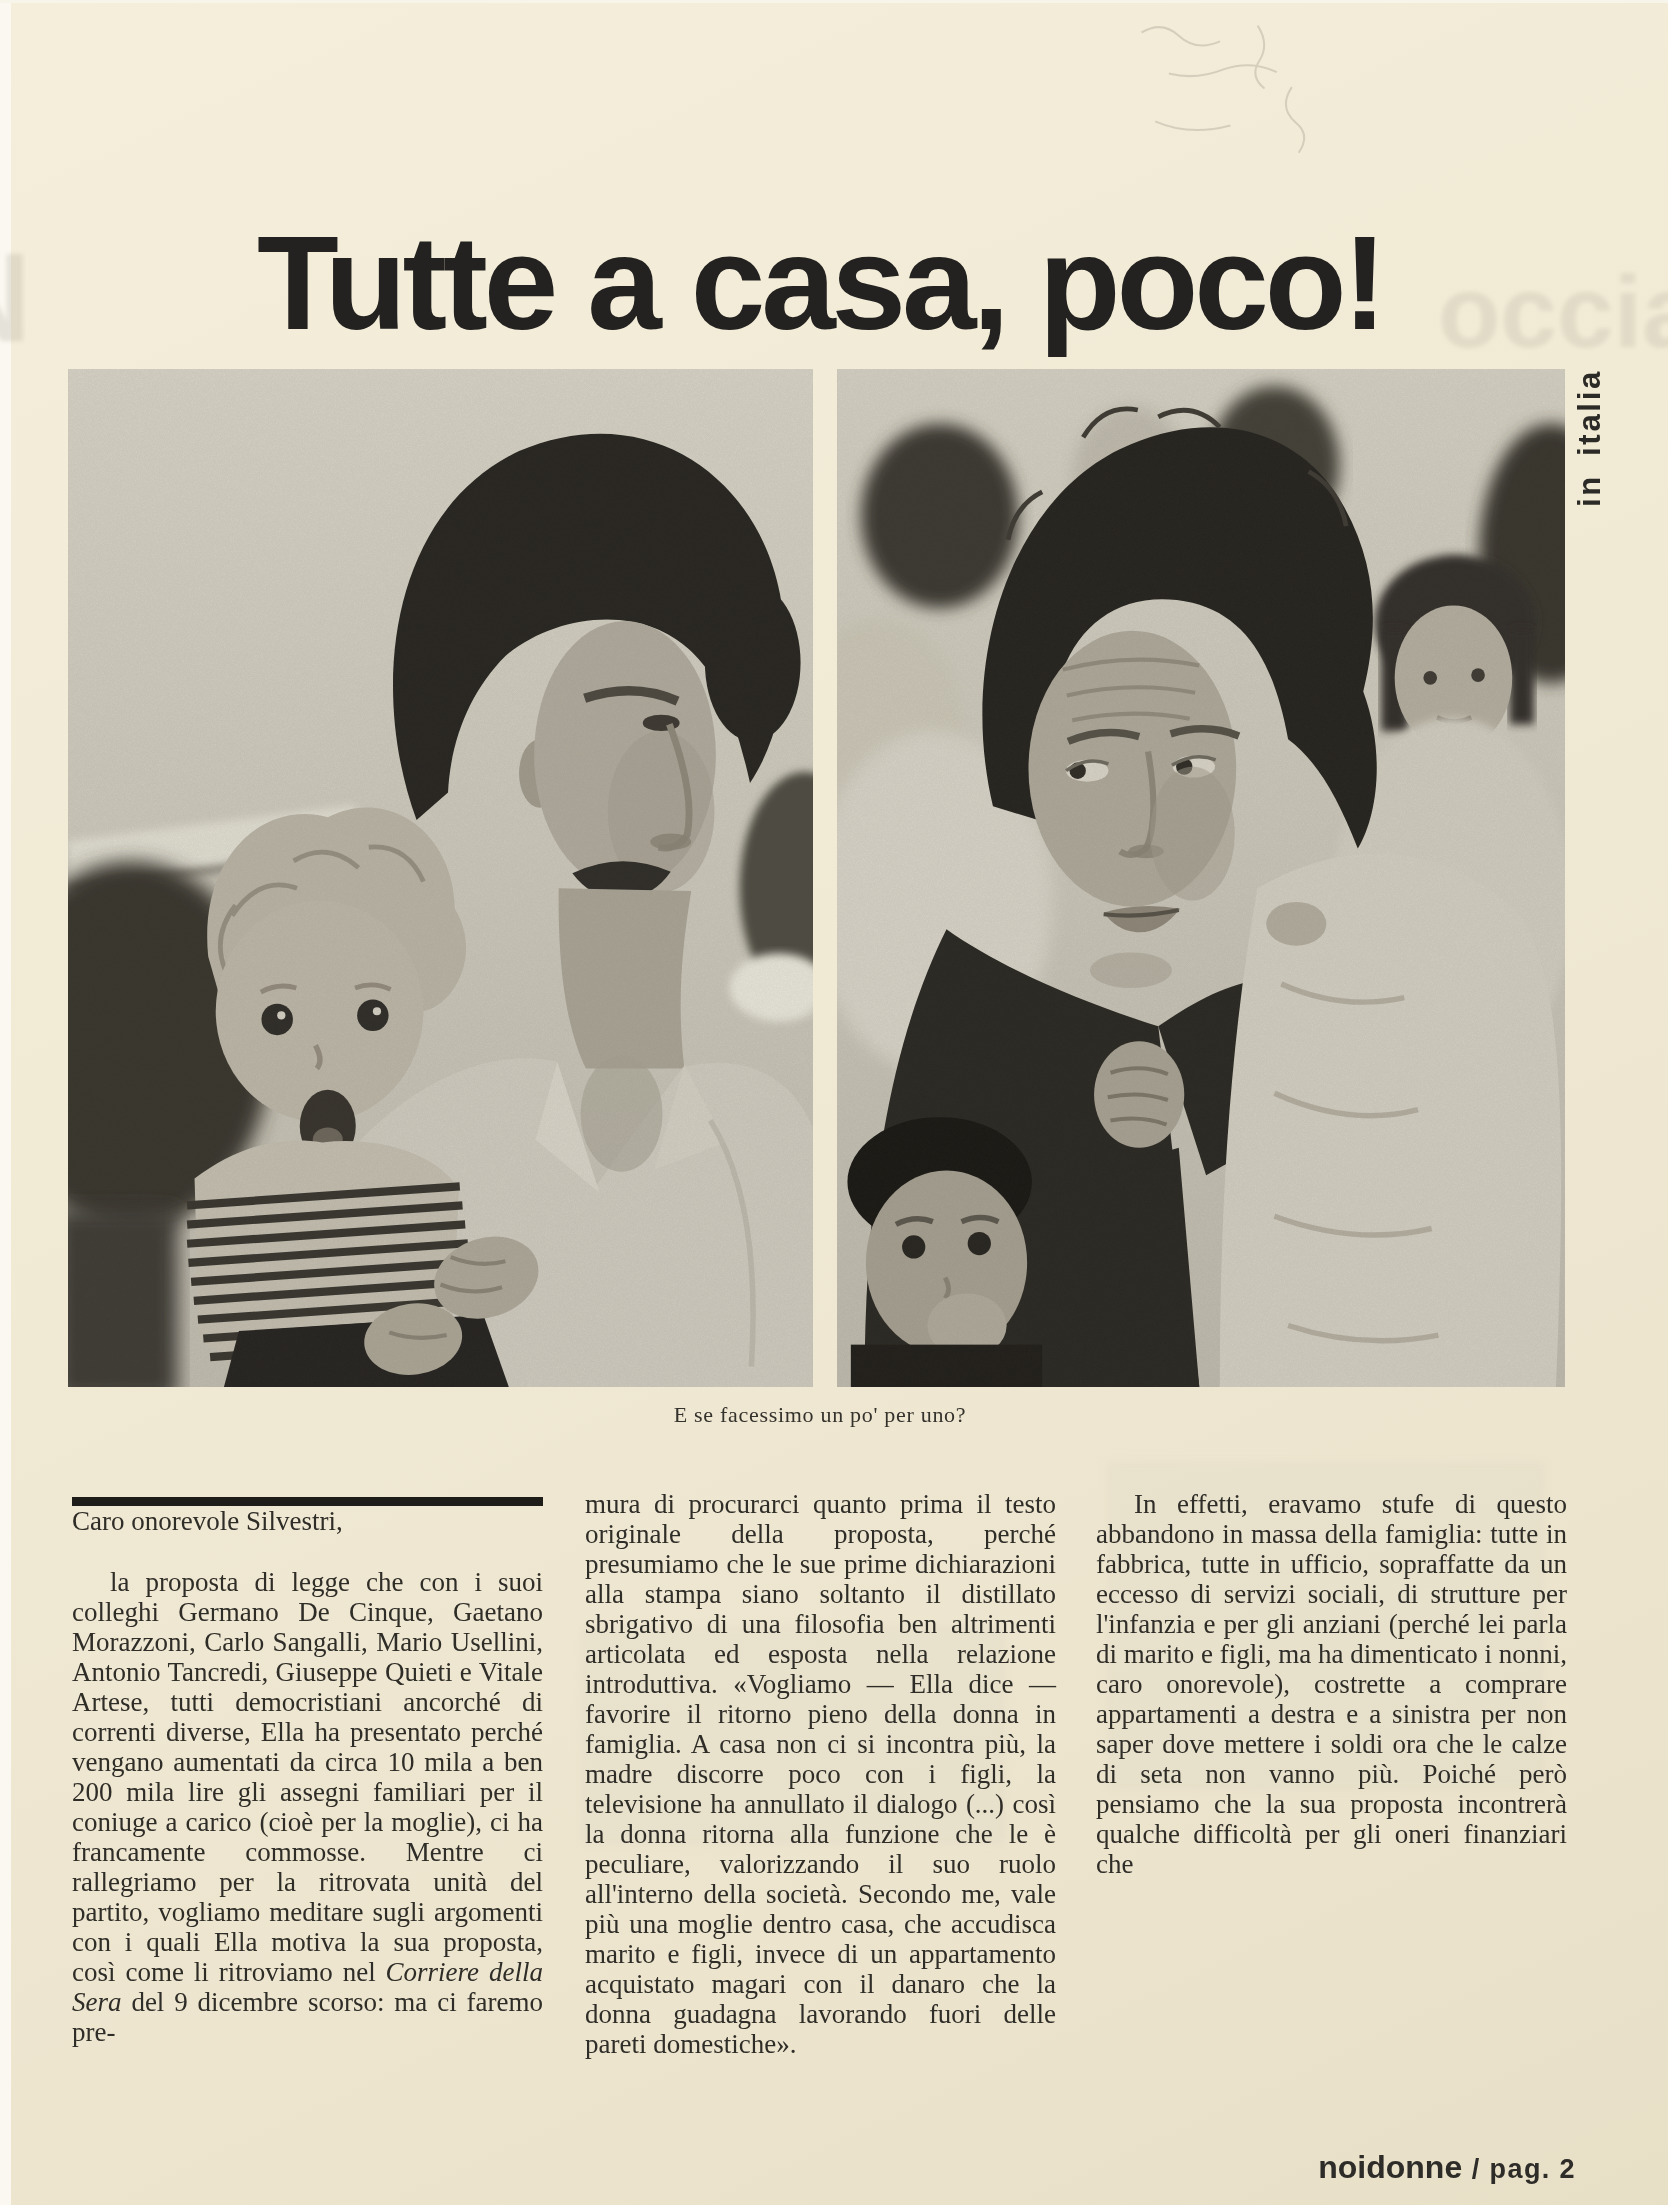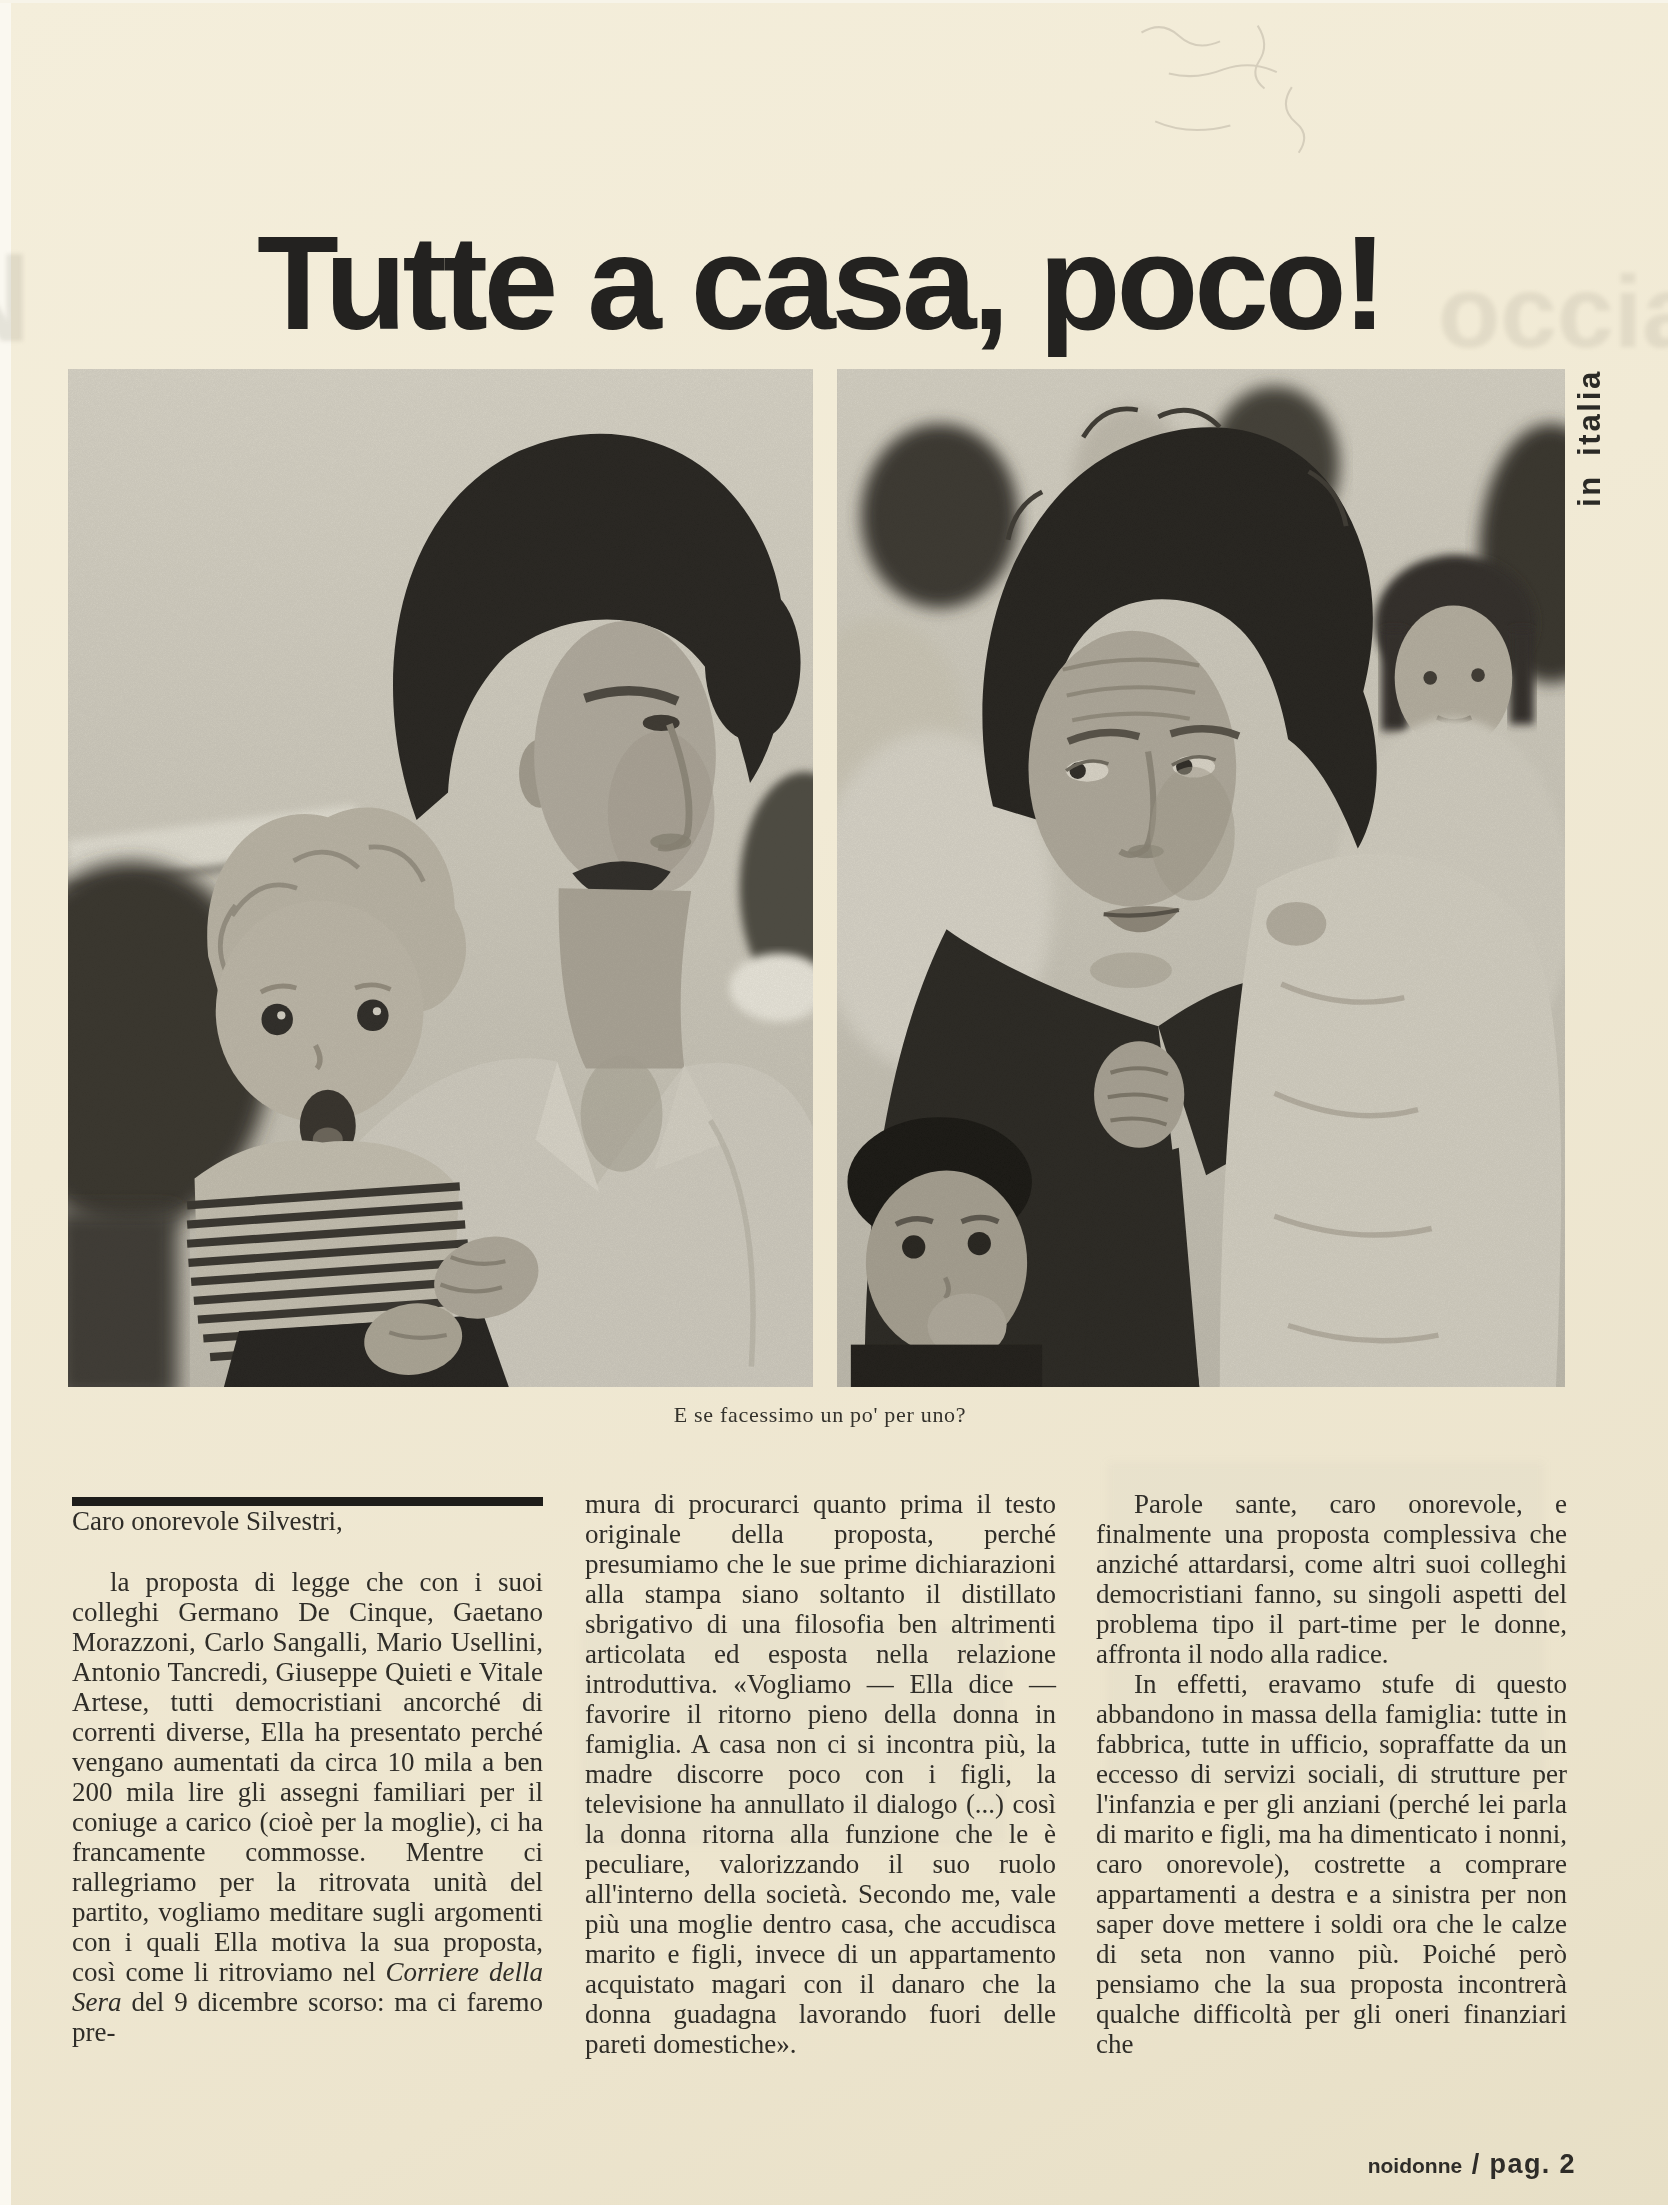--- a/index.html
+++ b/index.html
@@ -73,21 +73,21 @@
   .salutation{margin-top:24.6px;text-align:left;}
   .col1 .body-para{margin-top:31px;}
   .italic{font-style:italic;}
 
   
   .footer{
     position:absolute;right:92px;top:2149px;
     font-family:"Liberation Sans",sans-serif;color:#2e2c28;
     white-space:nowrap;
   }
-  .footer .mag{font-weight:bold;font-size:21px;letter-spacing:0px;}
+  .footer .mag{font-weight:bold;font-size:32px;letter-spacing:0px;}
   .footer .pg{font-weight:bold;font-size:27px;margin-left:9.6px;letter-spacing:1.4px;}
 </style>
 </head>
 <body>
 
 <div id="page">
 
   <div class="scan-edge-left"></div>
   <div class="scan-edge-top"></div>
   <div class="ghost ghost-left">N</div>
@@ -282,21 +282,20 @@
     <div class="section-rule"></div>
     <p class="salutation">Caro onorevole Silvestri,</p>
     <p class="body-para indent"><span>la proposta di legge che con i suoi colleghi Germano De Cinque, Gaetano Morazzoni, Carlo Sangalli, Mario Usellini, Antonio Tancredi, Giuseppe Quieti e Vitale Artese, tutti democristiani ancorché di correnti diverse, Ella ha presentato perché vengano aumentati da circa 10 mila a ben 200 mila lire gli assegni familiari per il coniuge a carico (cioè per la moglie), ci ha francamente commosse. Mentre ci rallegriamo per la ritrovata unità del partito, vogliamo meditare sugli argomenti con i quali Ella motiva la sua proposta, così come li ritroviamo nel </span><span class="italic">Corriere della Sera</span><span> del 9 dicembre scorso: ma ci faremo pre-</span></p>
   </div>
 
   <div class="col col2">
     <p>mura di procurarci quanto prima il testo originale della proposta, perché presumiamo che le sue prime dichiarazioni alla stampa siano soltanto il distillato sbrigativo di una filosofia ben altrimenti articolata ed esposta nella relazione introduttiva. «Vogliamo — Ella dice — favorire il ritorno pieno della donna in famiglia. A casa non ci si incontra più, la madre discorre poco con i figli, la televisione ha annullato il dialogo (...) così la donna ritorna alla funzione che le è peculiare, valorizzando il suo ruolo all'interno della società. Secondo me, vale più una moglie dentro casa, che accudisca marito e figli, invece di un appartamento acquistato magari con il danaro che la donna guadagna lavorando fuori delle pareti domestiche».</p>
   </div>
 
   <div class="col col3">
-    <p class="indent">Parole sante, caro onorevole, e finalmente una proposta complessiva che anziché attardarsi, come altri suoi colleghi democristiani fanno, su singoli aspetti del problema tipo il part-time per le donne, affronta il nodo alla radice.</p>
     <p class="indent">In effetti, eravamo stufe di questo abbandono in massa della famiglia: tutte in fabbrica, tutte in ufficio, sopraffatte da un eccesso di servizi sociali, di strutture per l'infanzia e per gli anziani (perché lei parla di marito e figli, ma ha dimenticato i nonni, caro onorevole), costrette a comprare appartamenti a destra e a sinistra per non saper dove mettere i soldi ora che le calze di seta non vanno più. Poiché però pensiamo che la sua proposta incontrerà qualche difficoltà per gli oneri finanziari che</p>
   </div>
 
   <div class="footer">
     <span class="mag">noidonne</span><span class="pg">/ pag. 2</span>
   </div>
 
 </div>
 
 

